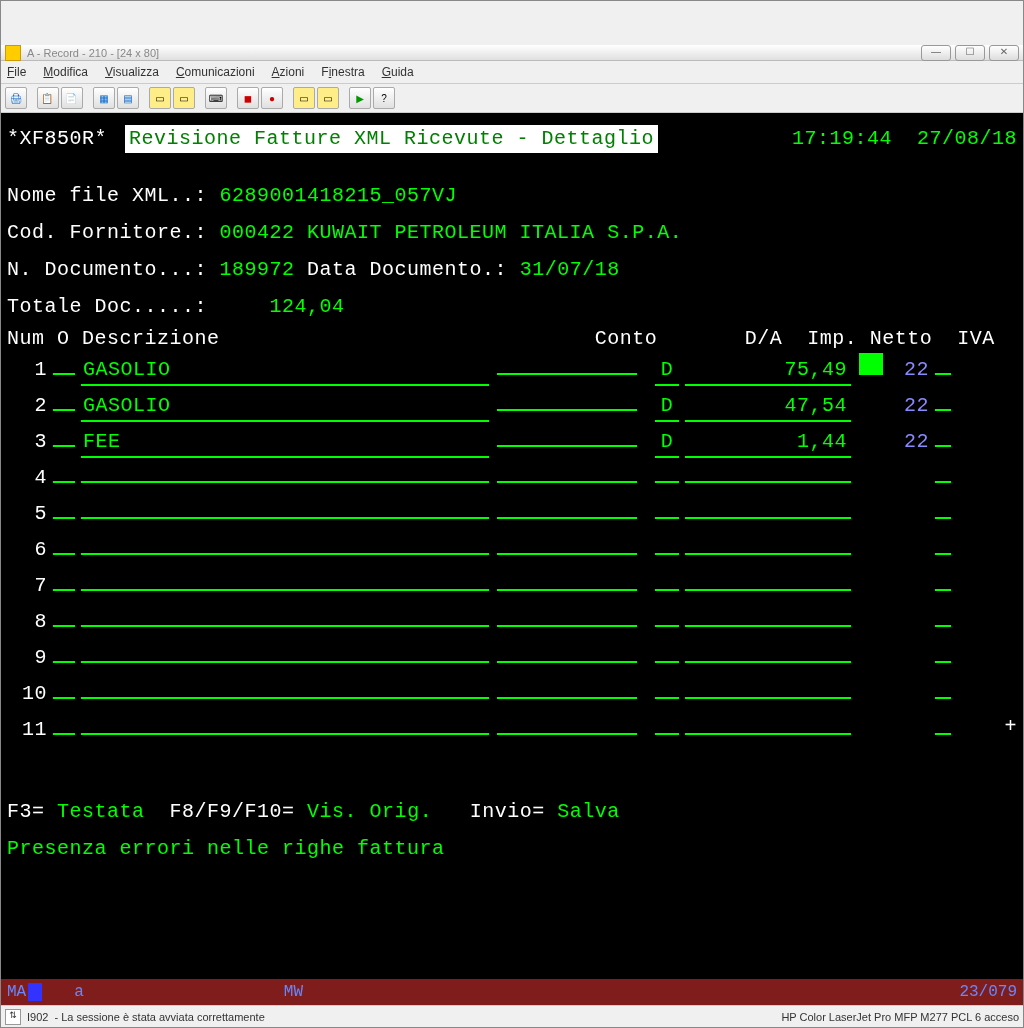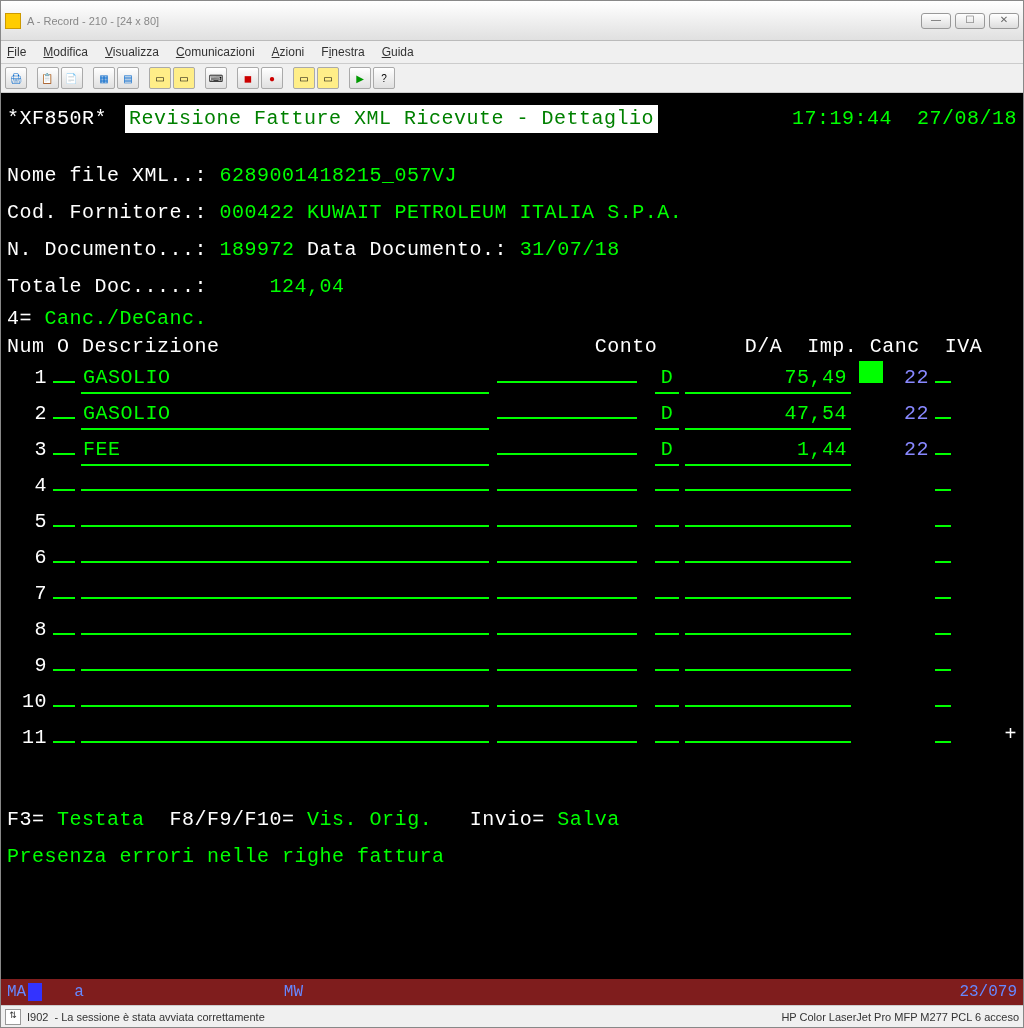--- a/index.html
+++ b/index.html
@@ -12,28 +12,29 @@
 }
 .window {
   width: 1024px;
   height: 1028px;
   background: #f0f0f0;
   border: 1px solid #888;
   display: flex;
   flex-direction: column;
 }
 .titlebar {
-  height: 40px;
+  height: 16px;
   background: linear-gradient(#fff, #e0e0e0);
   border-bottom: 1px solid #bbb;
   display: flex;
   align-items: center;
   padding: 0 4px;
   font-size: 11px;
   color: #888;
+  margin-top: 44px;
 }
 .titlebar .app-icon {
   width: 16px; height: 16px;
   background: #ffcc00;
   border: 1px solid #cc9900;
   margin-right: 6px;
 }
 .titlebar .title-text { flex: 1; }
 .win-controls { display: flex; gap: 4px; }
 .win-btn {
@@ -269,24 +270,23 @@
       <span class="timestamp">
         <span>17:19:44</span>&nbsp;&nbsp;<span>27/08/18</span>
       </span>
     </div>
 
     <div class="info-block"><span>Nome file XML..:</span> <span class="g">6289001418215_057VJ</span>
 <span>Cod. Fornitore.:</span> <span class="g"><span>000422</span> <span>KUWAIT PETROLEUM ITALIA S.P.A.</span></span>
 <span>N. Documento...:</span> <span class="g">189972</span> <span>Data Documento.:</span> <span class="g">31/07/18</span>
 <span>Totale Doc.....:</span>     <span class="g">124,04</span></div>
 
-    <div class="actions-hint"><span class="w">4=</span> <span>Canc./DeCanc.</span></div>
 
     <div class="table-area">
-      <div class="col-head"><span>Num</span> <span>O</span> <span>Descrizione</span>                              <span>Conto</span>       <span>D/A</span>  <span>Imp. Canc</span>  <span>IVA</span>   </div>
+      <div class="col-head"><span>Num</span> <span>O</span> <span>Descrizione</span>                              <span>Conto</span>       <span>D/A</span>  <span>Imp. Netto</span>  <span>IVA</span>   </div>
       <div id="rows-container">
           <div class="row">
             <span class="num">1</span>
             <span class="opt"></span>
             <span class="desc">GASOLIO</span>
             <span class="conto cursor"></span>
             <span class="da">D</span>
             <span class="netto">75,49</span>
             <span class="ivabox cursor"></span>
             <span class="iva">22</span>

